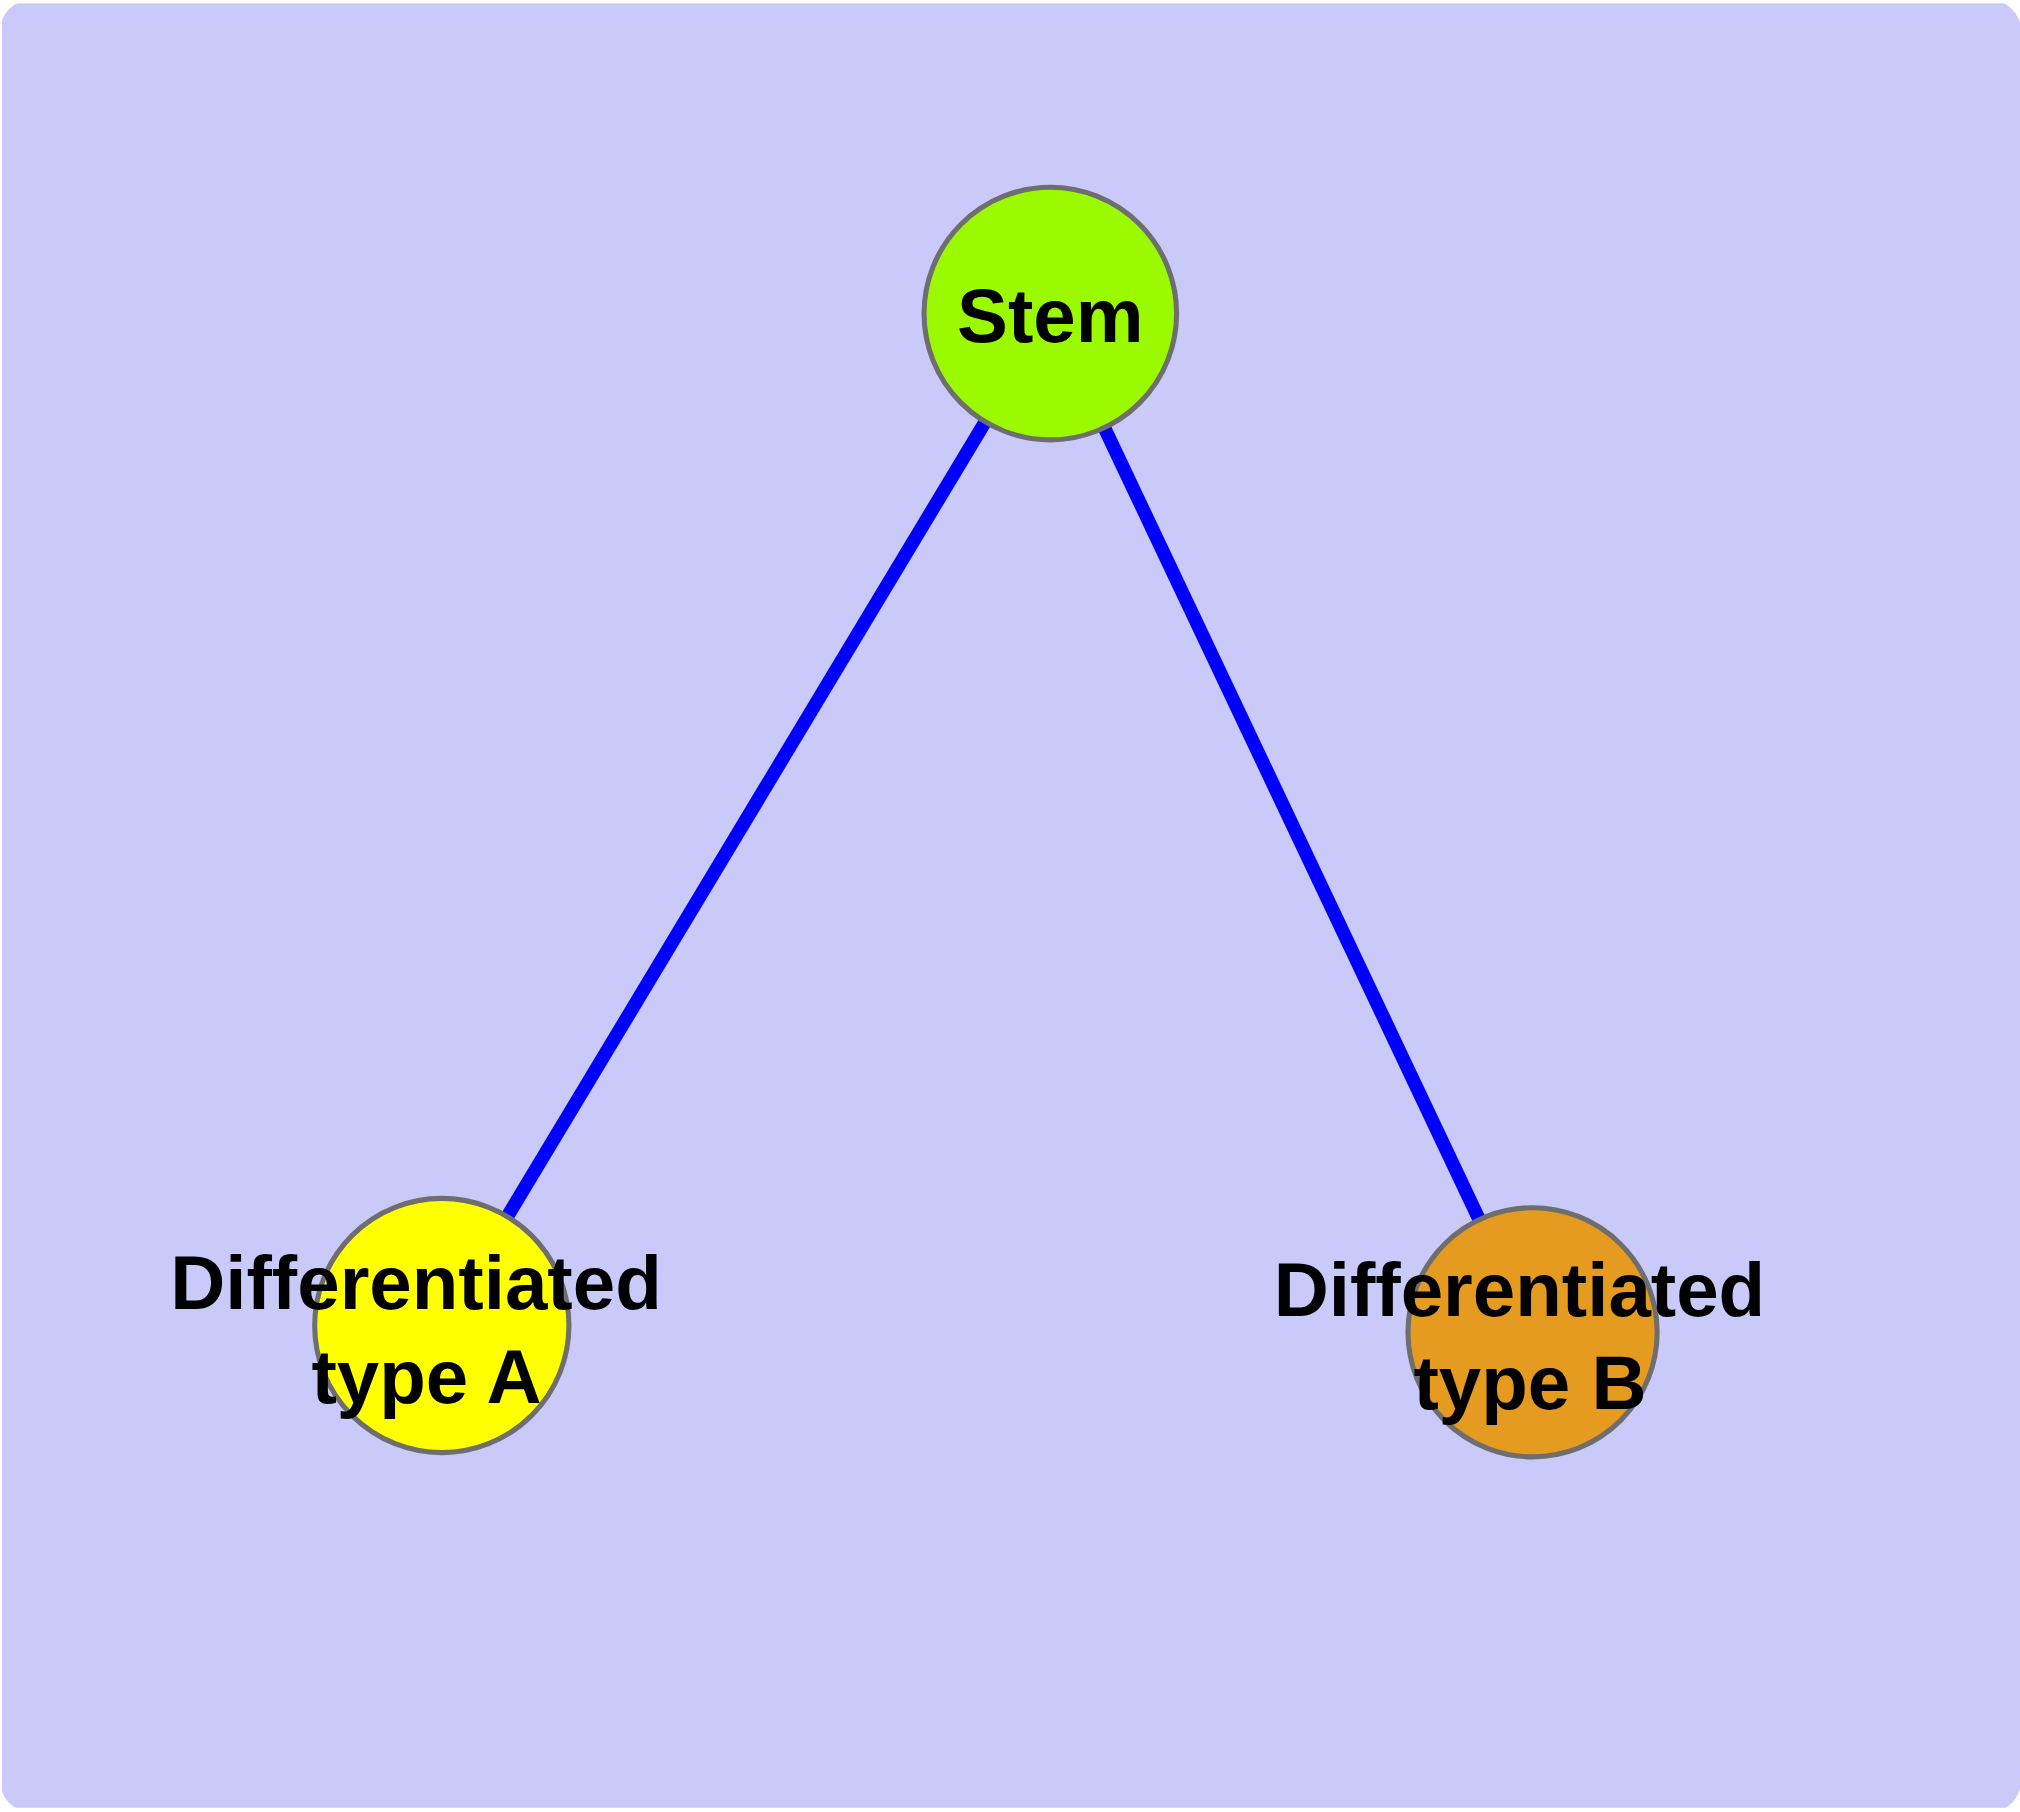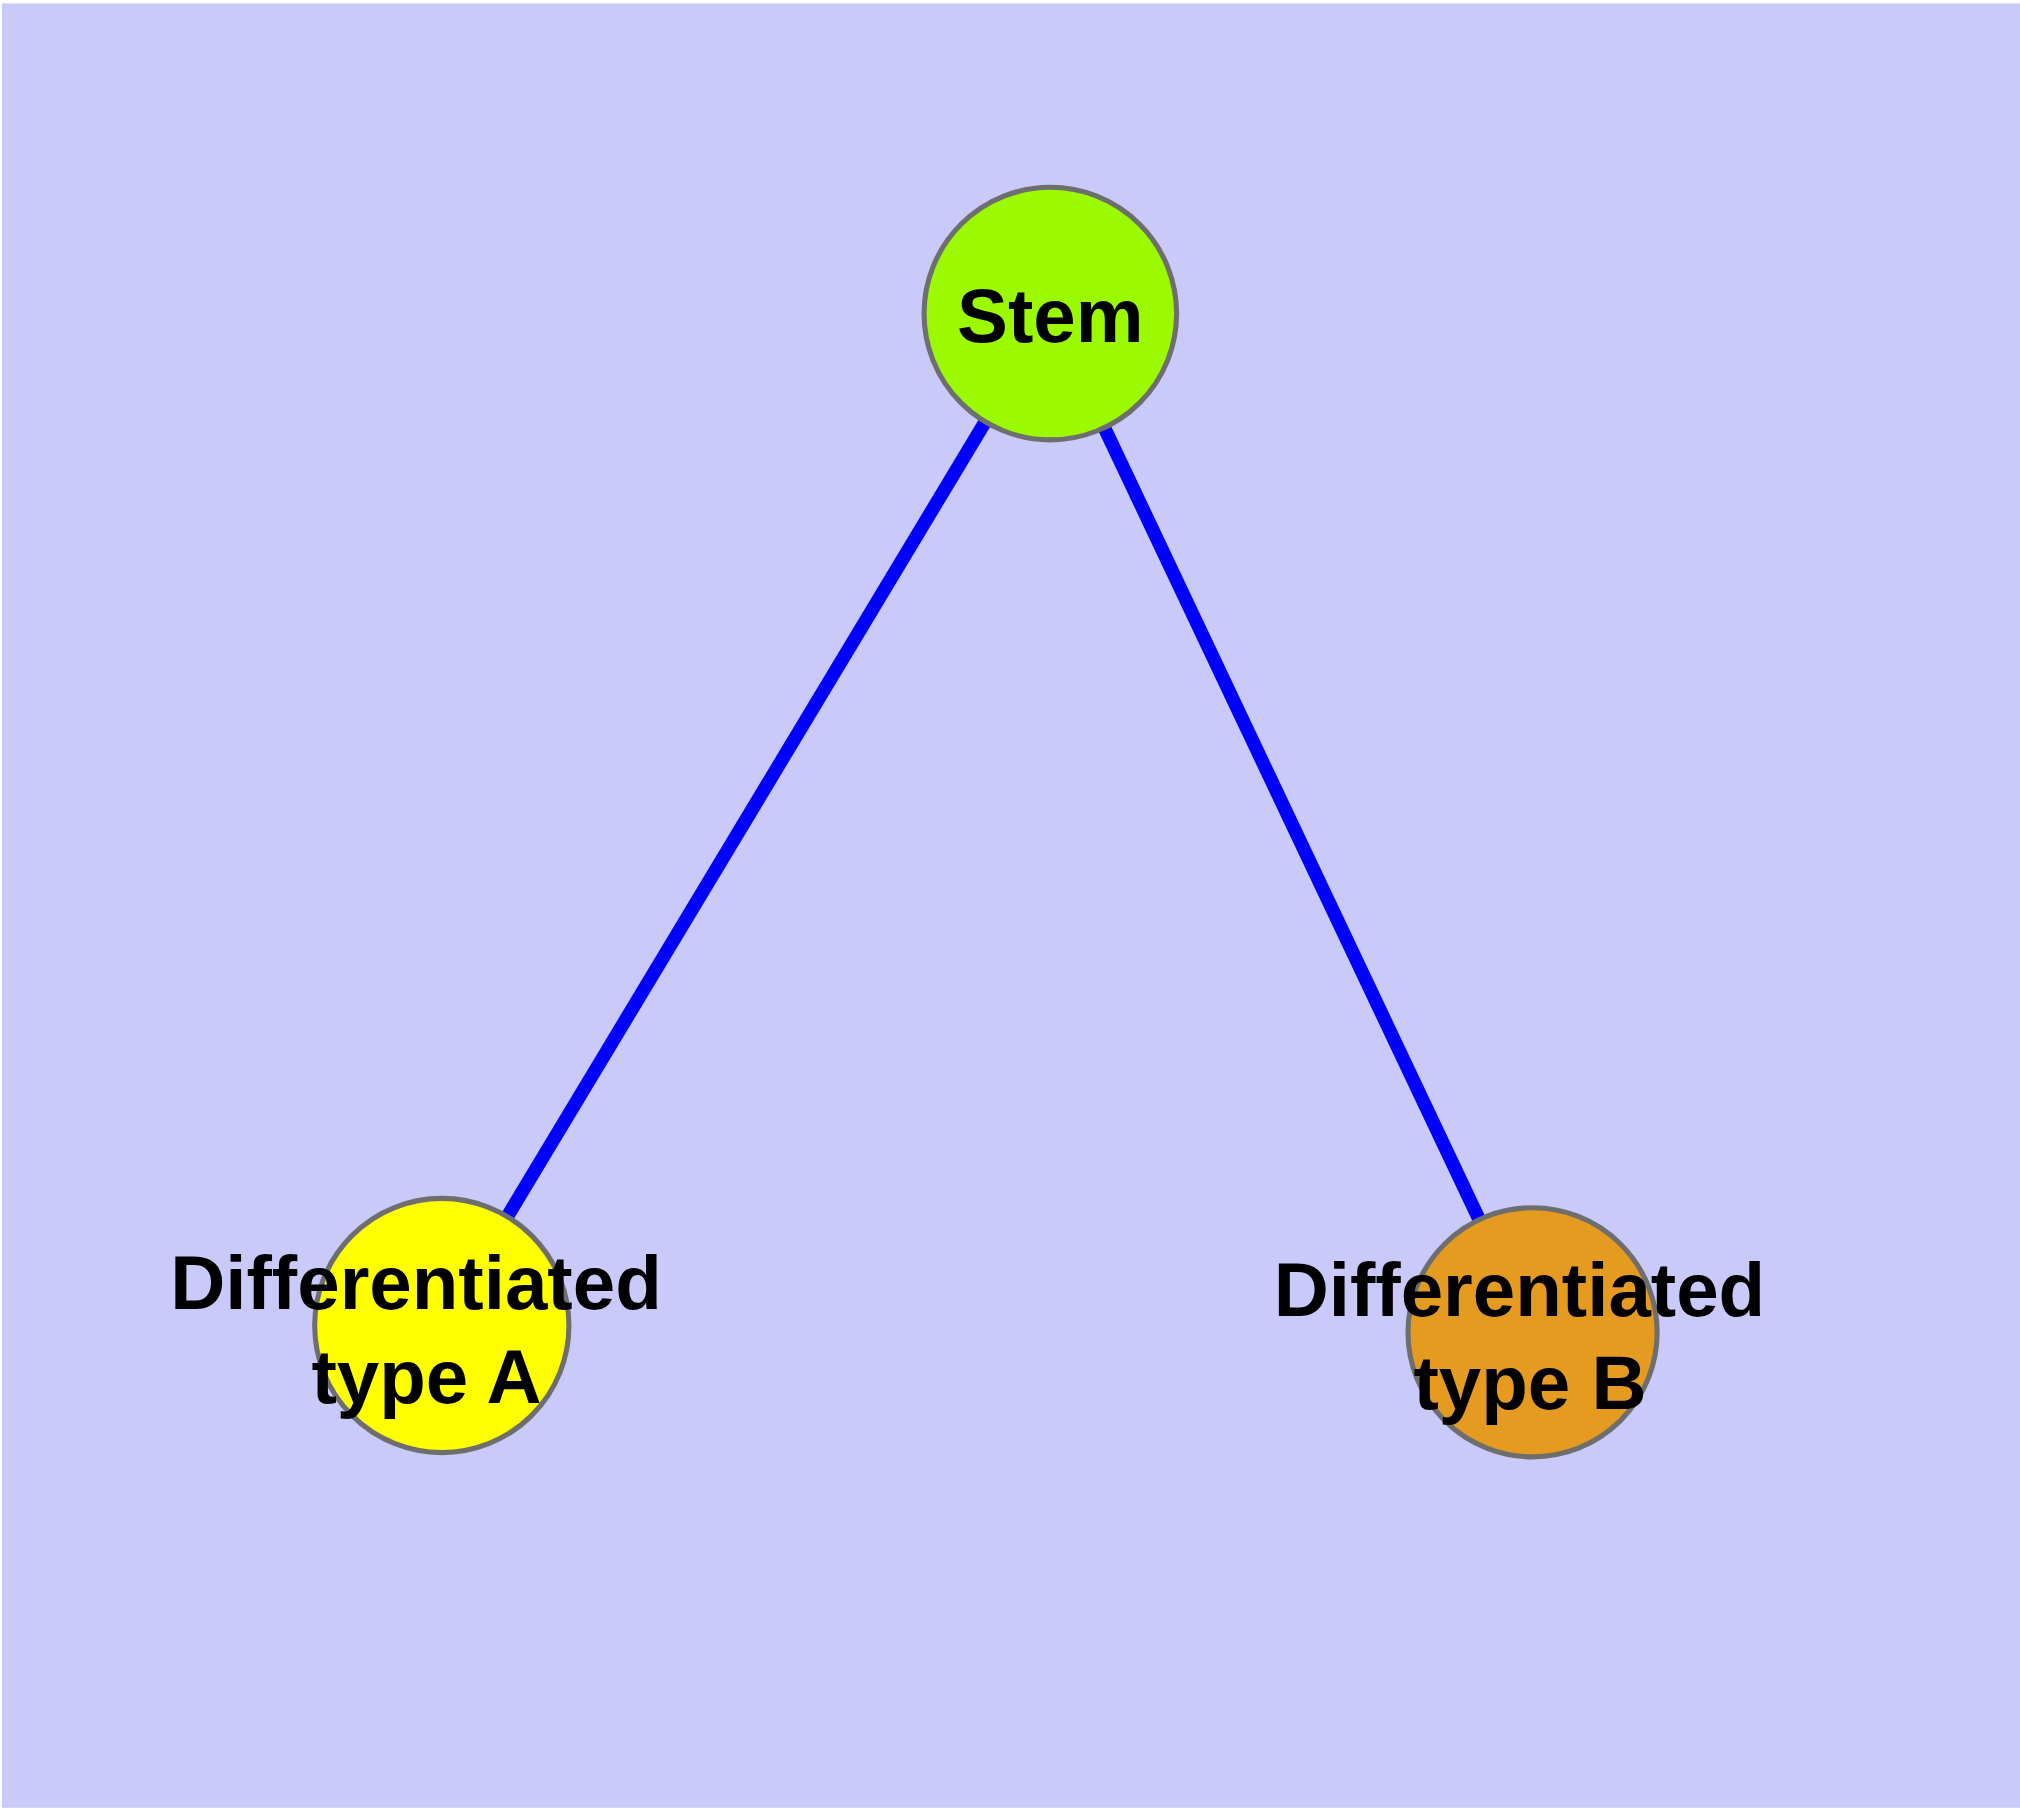--- a/index.html
+++ b/index.html
@@ -6,20 +6,21 @@
       margin: 0;
       padding: 0;
       background: #ffffff;
     }
     .stage {
       position: relative;
       width: 2021px;
       height: 1812px;
       background: #ffffff;
       overflow: hidden;
+      border-radius: 31px;
     }
     svg.graph {
       display: block;
       width: 2021px;
       height: 1812px;
     }
     svg.graph text {
       font-family: "Liberation Sans", sans-serif;
       font-weight: bold;
       font-size: 90px;

